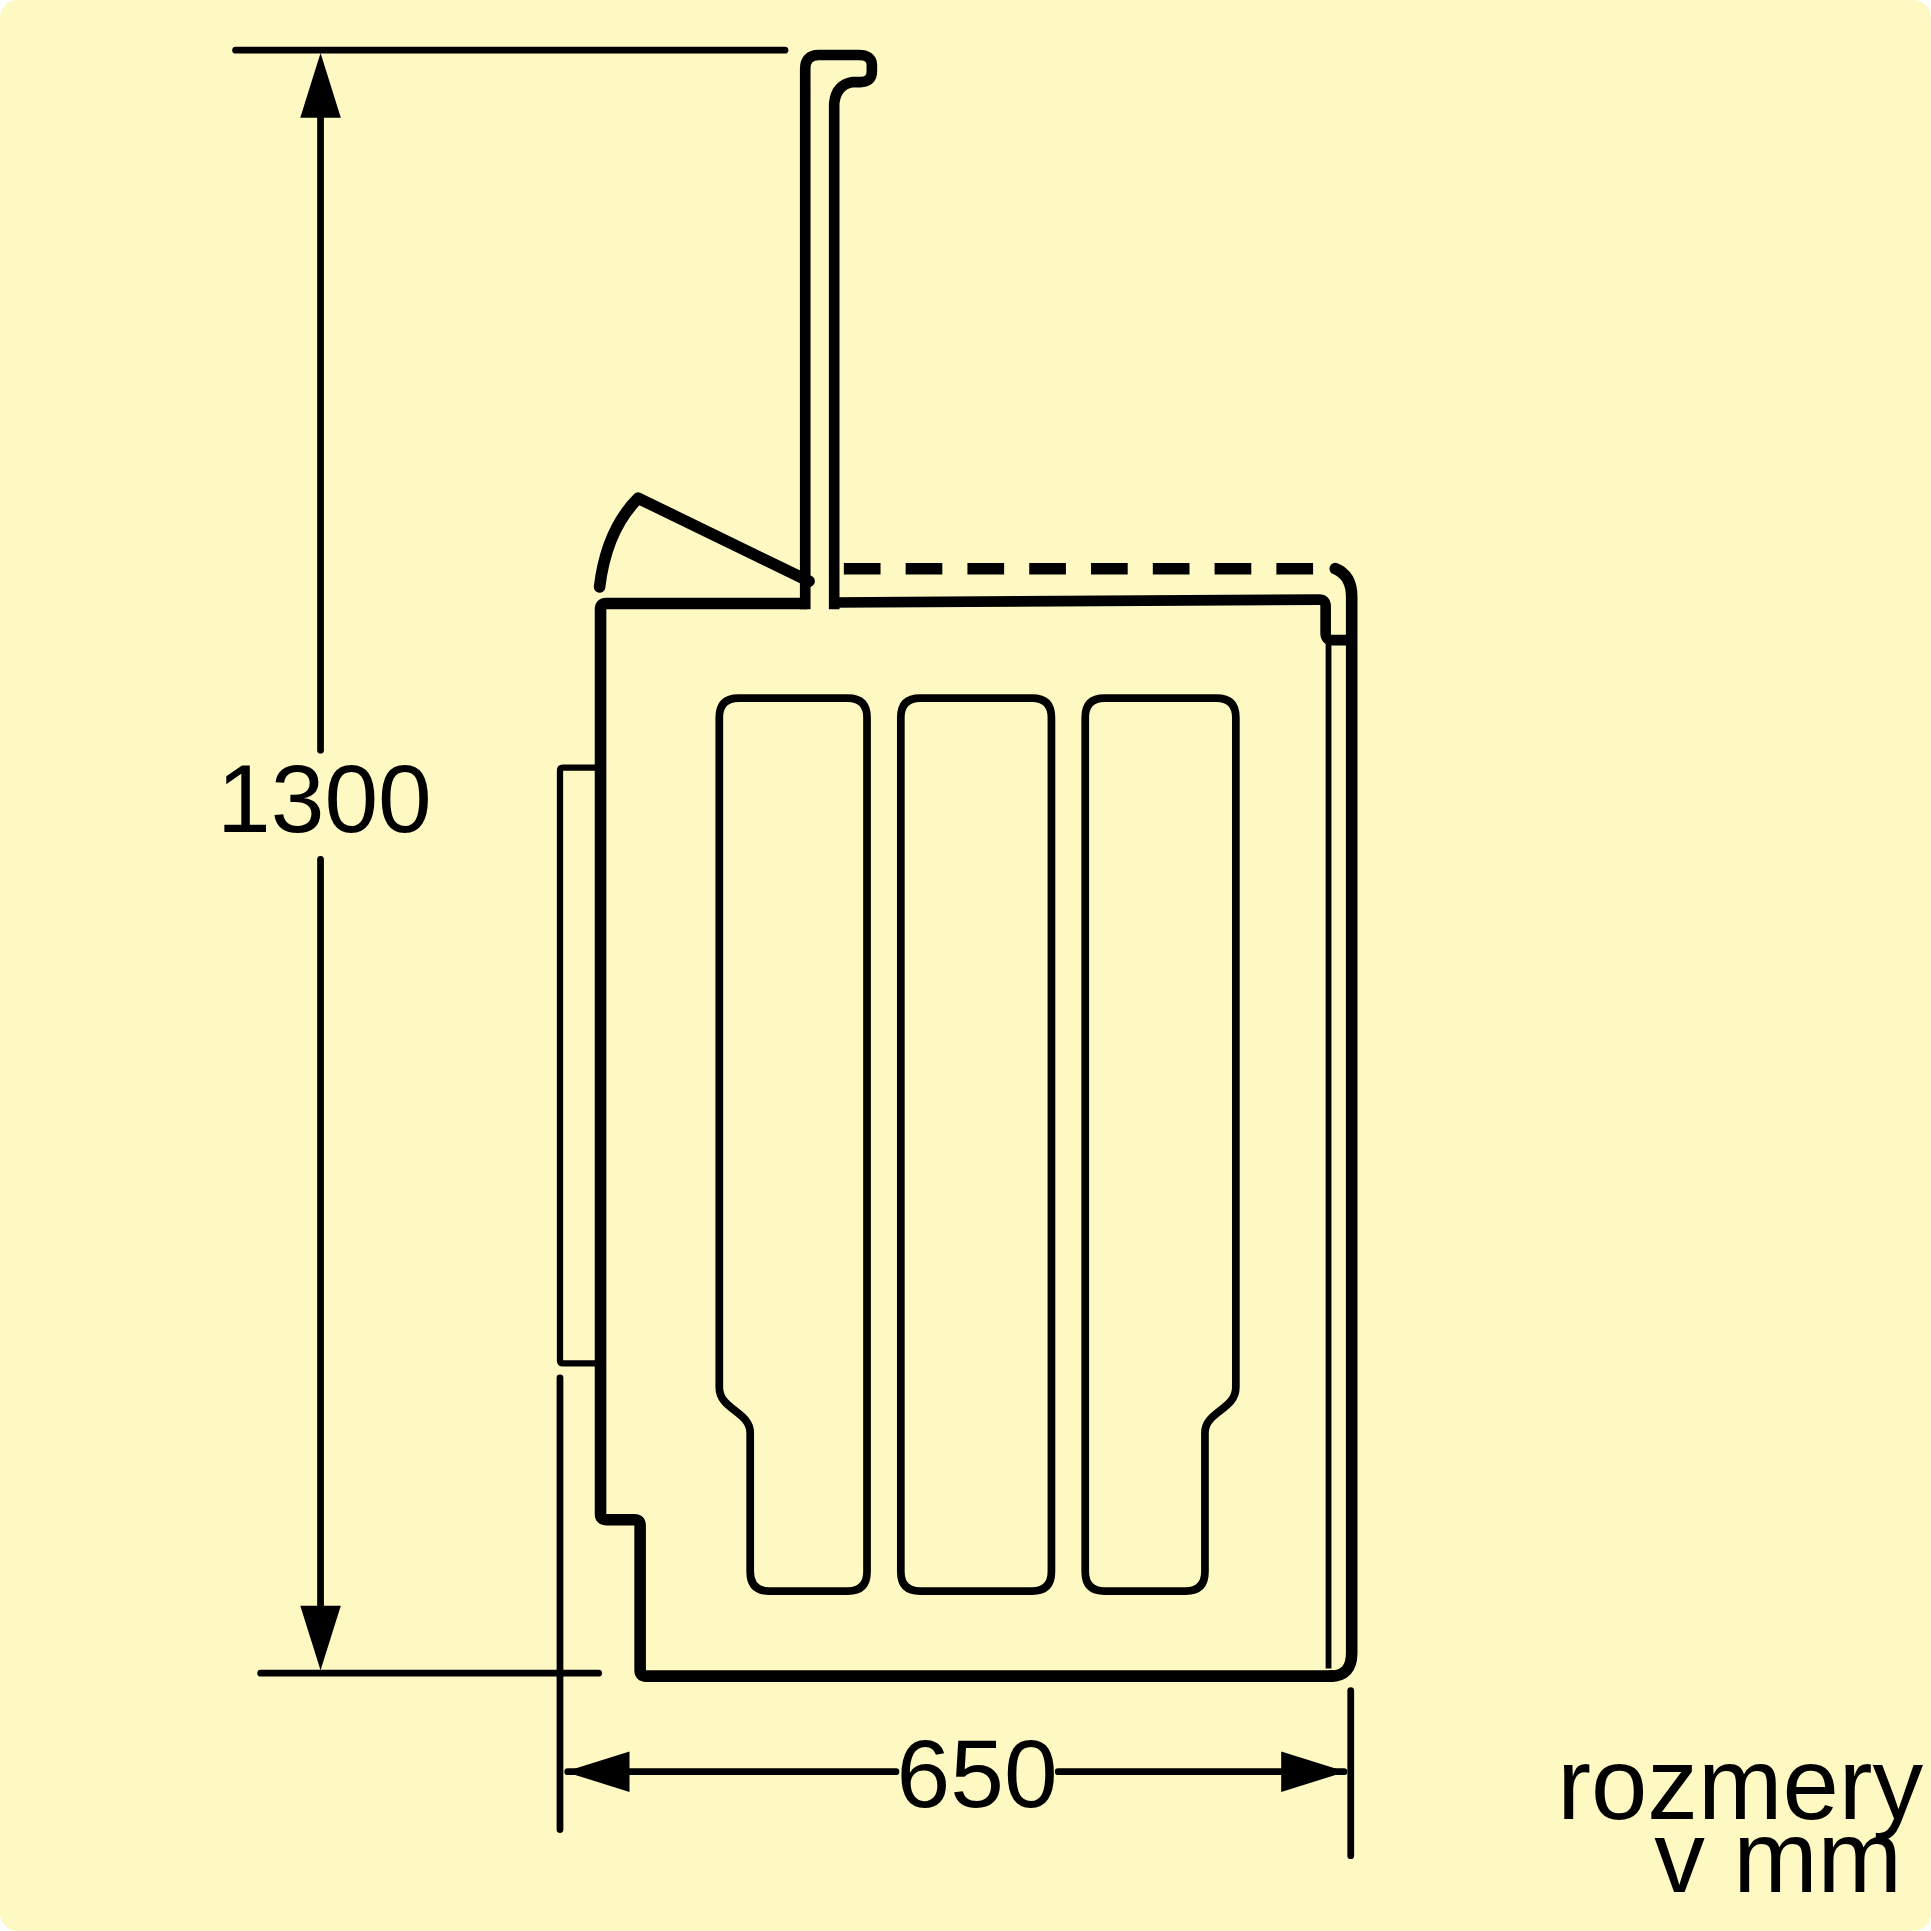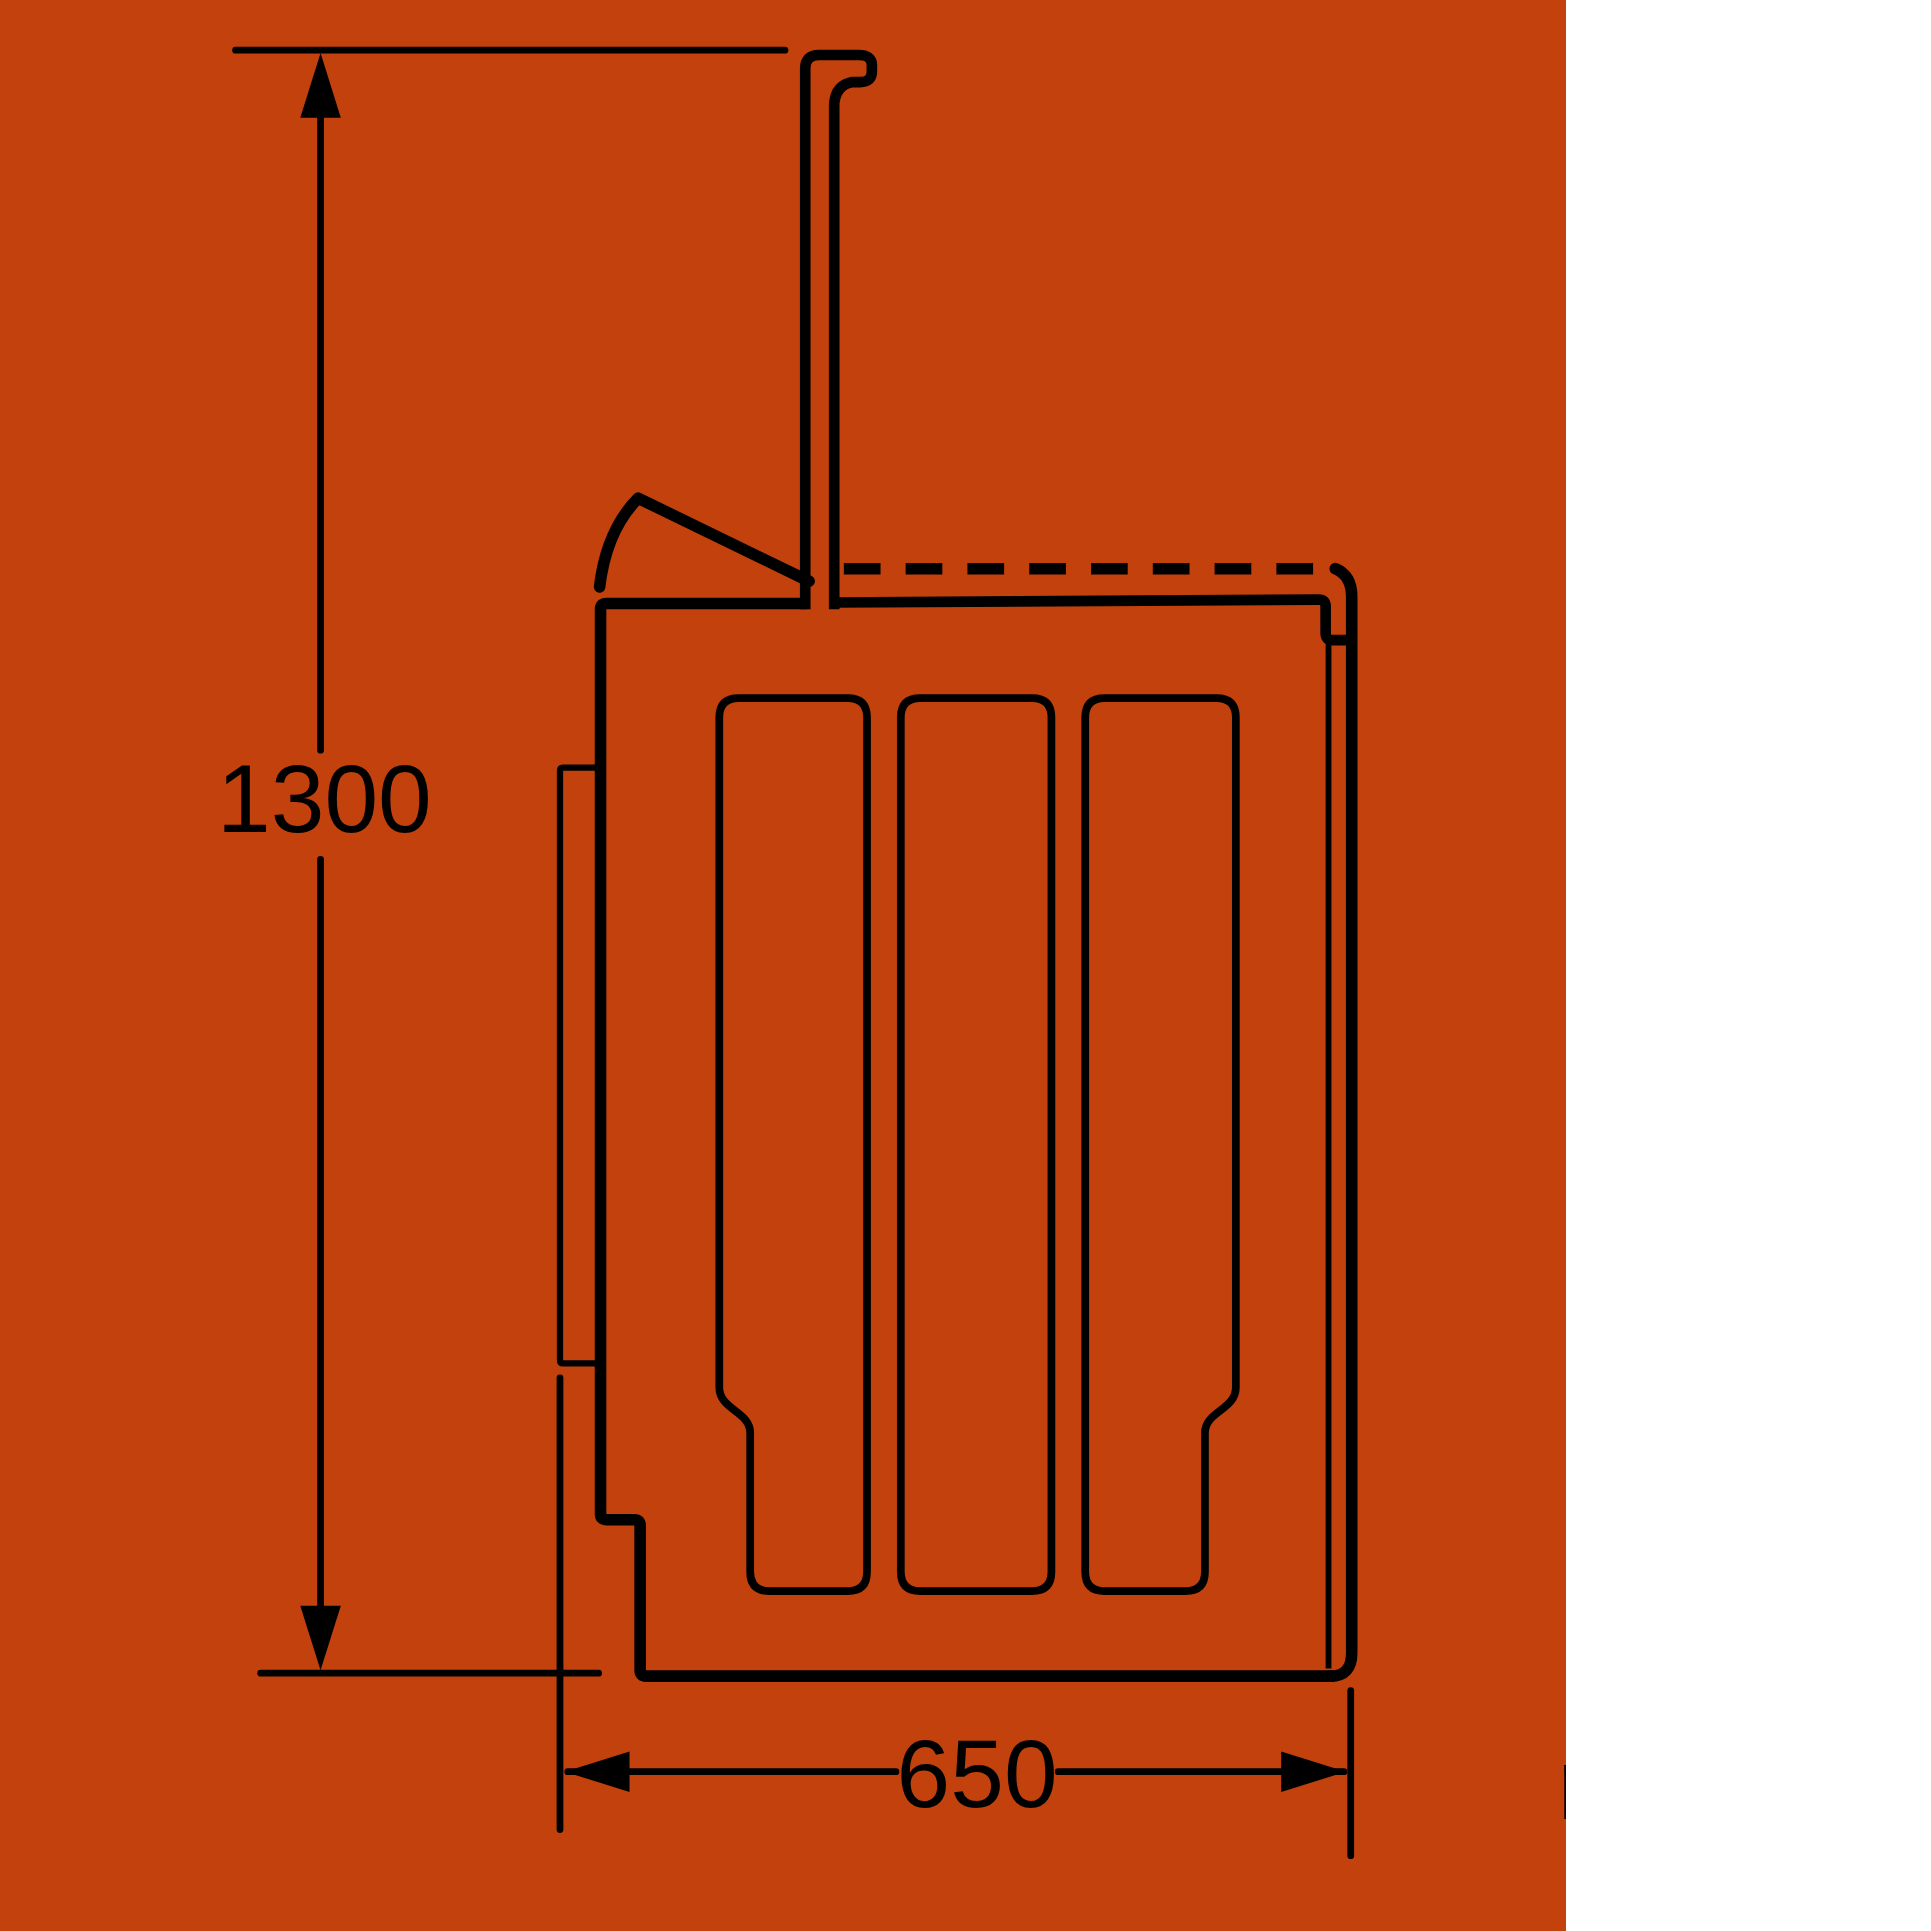--- a/index.html
+++ b/index.html
@@ -2,25 +2,26 @@
 <html><head>
 <meta charset="utf-8">
 <style>
   html, body {
     margin: 0;
     padding: 0;
     background: #ffffff;
   }
   .stage {
     position: relative;
-    width: 1566px;
+    width: 1931px;
     height: 1931px;
-    background: #c2410c;
+    background: #fef9c3;
     font-family: "Liberation Sans", sans-serif;
     overflow: hidden;
+    border-radius: 18px;
   }
   svg.drawing {
     position: absolute;
     left: 0;
     top: 0;
     width: 1931px;
     height: 1931px;
   }
   .outline {
     fill: none;

